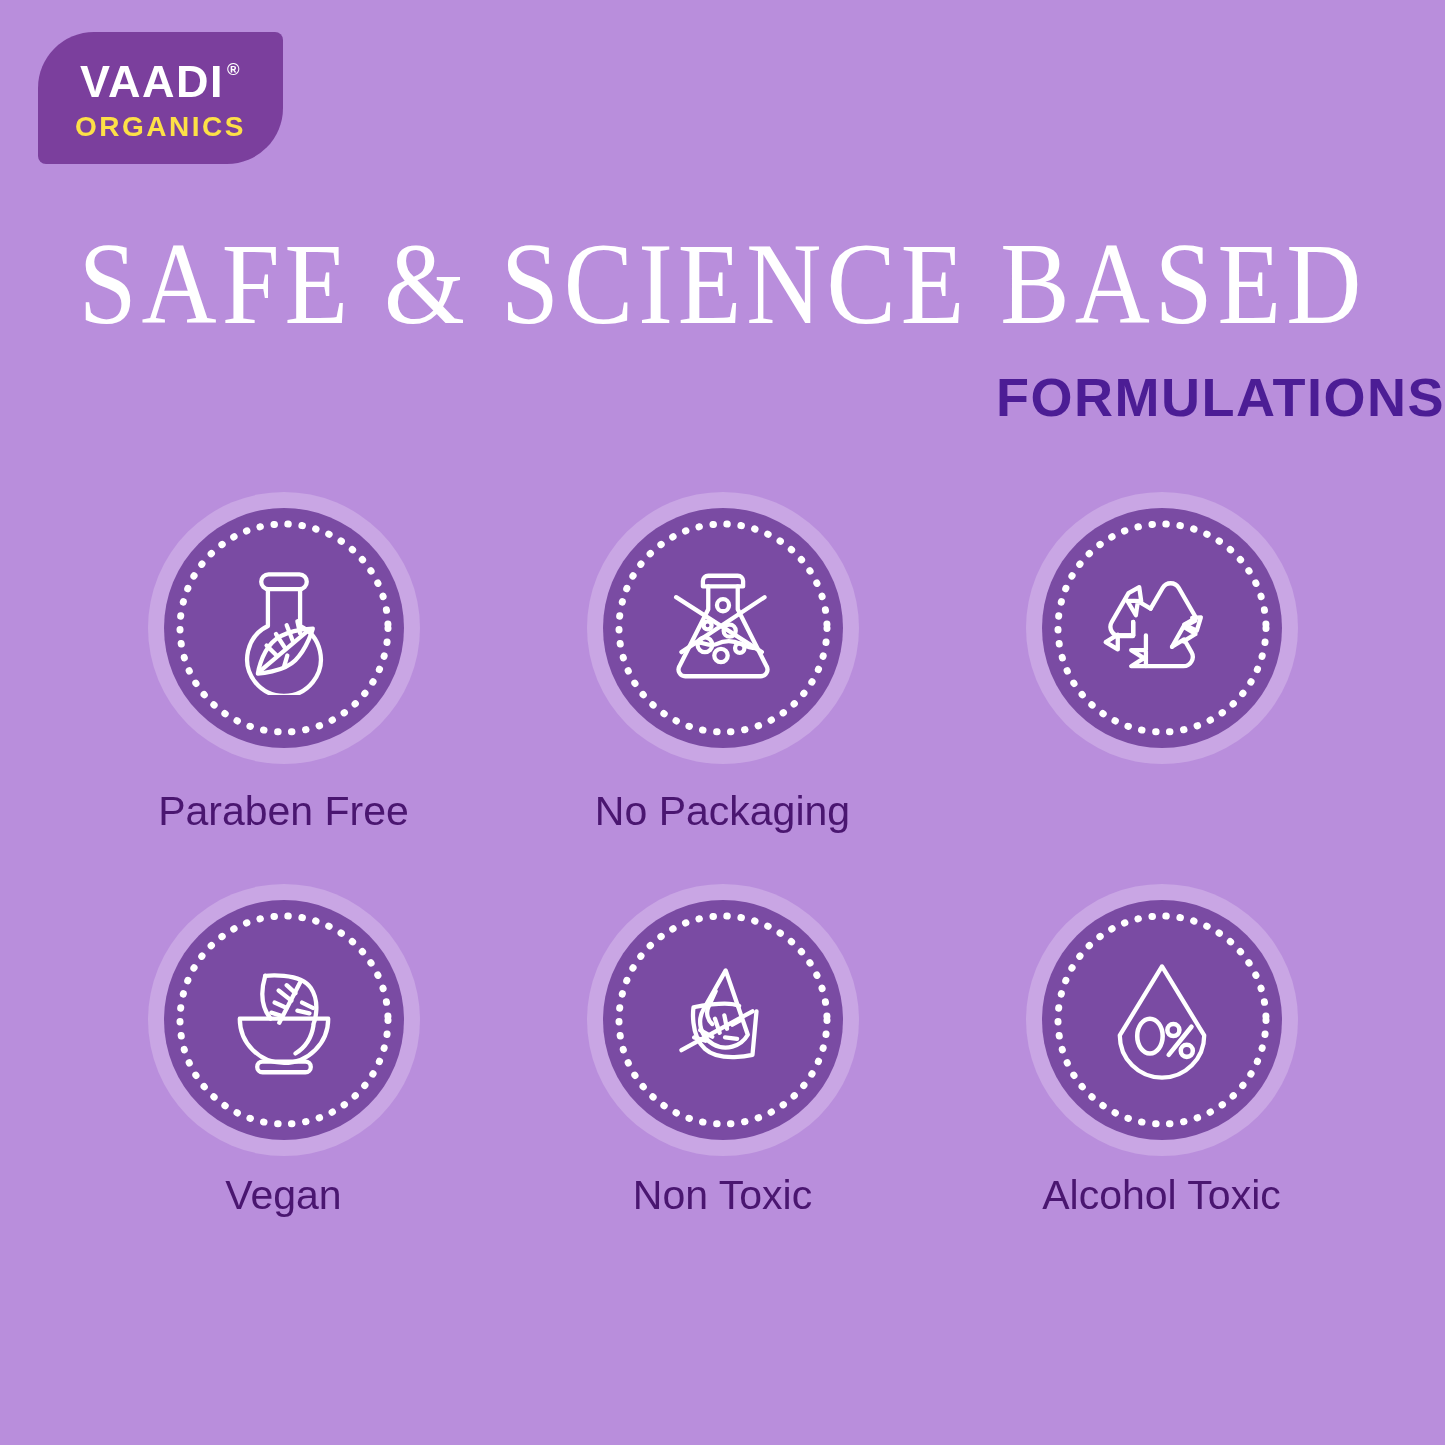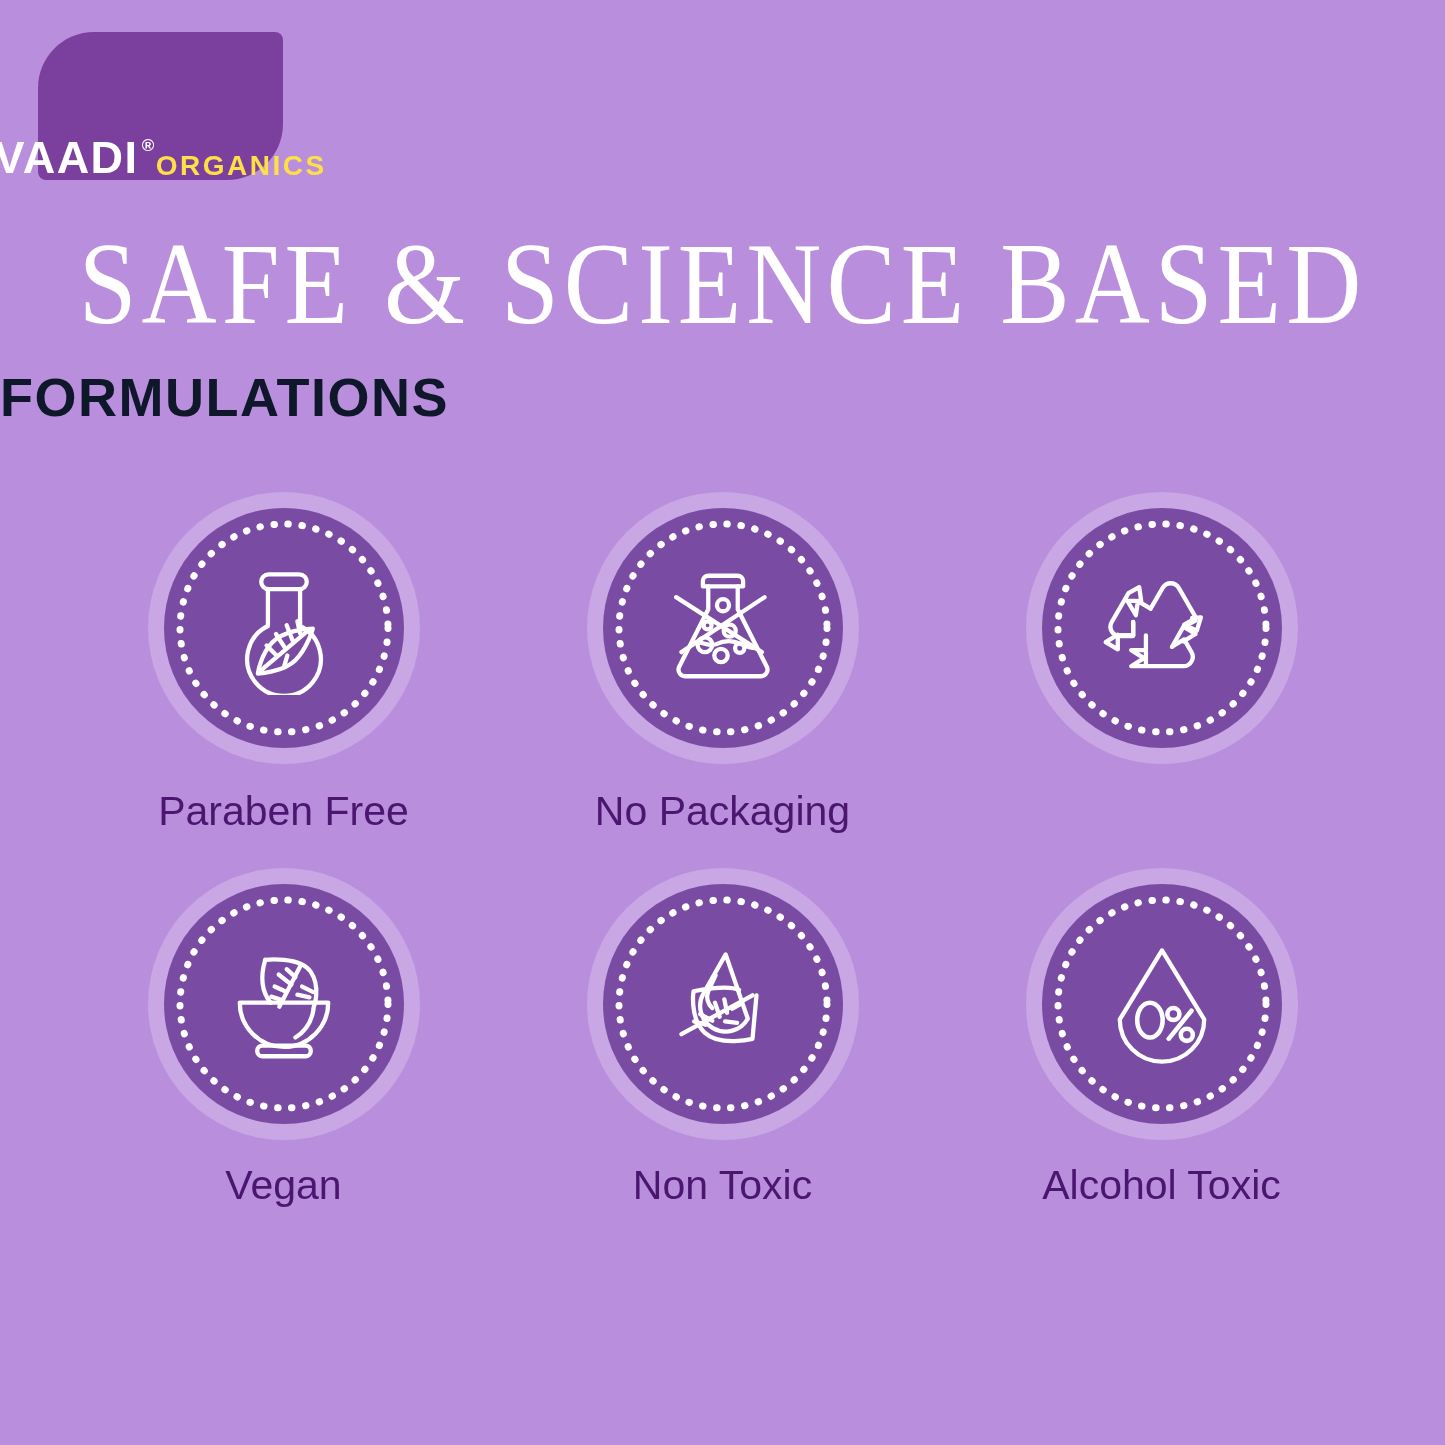--- a/index.html
+++ b/index.html
@@ -7,25 +7,25 @@
   body {
     background:#b98edc;
     font-family:"Liberation Sans", sans-serif;
     overflow:hidden;
     position:relative;
   }
 
   
   .logo-badge{
     position:absolute; left:38px; top:32px;
-    width:245px; height:148px;
+    width:245px; height:132px;
     background:#7b3f9d;
     border-radius:56px 8px 56px 8px;
-    display:flex; flex-direction:row;
-    align-items:flex-end; justify-content:center;
+    display:flex; flex-direction:column;
+    align-items:center; justify-content:center;
     padding-top:4px;
   }
   .logo-top{
     display:flex; align-items:flex-start;
     color:#ffffff;
     font-size:45px; font-weight:bold;
     letter-spacing:1.5px; line-height:1;
   }
   .logo-reg{ font-size:17px; line-height:1; margin-top:2px; margin-left:3px; font-weight:bold; }
   .logo-bottom{
@@ -38,33 +38,33 @@
     position:absolute; top:224px; left:0; width:100%;
     text-align:center; color:#ffffff;
     font-family:"Liberation Serif", serif;
     font-size:104px; font-weight:400;
     letter-spacing:5px; line-height:1.02;
     white-space:nowrap;
     transform:scaleY(1.12); transform-origin:top center;
   }
   .subhead{
     position:absolute; top:370px; left:0; width:100%;
-    text-align:left; color:#0f172a;
+    text-align:right; color:#4c1d95;
     font-size:54px; font-weight:bold;
     letter-spacing:1.5px; line-height:1;
   }
 
   
   .grid{
     position:absolute; top:492px; left:64px;
     width:1317px;
     display:grid;
     grid-template-columns:repeat(3,1fr);
     grid-template-rows:auto auto;
-    row-gap:32px;
+    row-gap:48px;
   }
   .cell{ display:flex; flex-direction:column; align-items:center; }
 
   .badge{
     width:272px; height:272px; position:relative;
     border-radius:50%;
     background:#c9a6e4;
     display:flex; align-items:center; justify-content:center;
     flex:0 0 auto;
   }
@@ -78,21 +78,21 @@
   .icon-svg{ position:relative; width:134px; height:134px; }
   .icon-svg svg{ width:100%; height:100%; display:block; }
 
   .label{
     margin-top:22px;
     color:#4a1670;
     font-size:41px; font-weight:400;
     line-height:1.22; text-align:center;
     max-width:400px;
   }
-  .row2 .label{ margin-top:20px; }
+  .row2 .label{ margin-top:14px; }
 </style>
 </head>
 <body>
 
 <div class="logo-badge">
   <div class="logo-top">
     <span>VAADI</span>
     <span class="logo-reg">®</span>
   </div>
   <div class="logo-bottom">ORGANICS</div>

